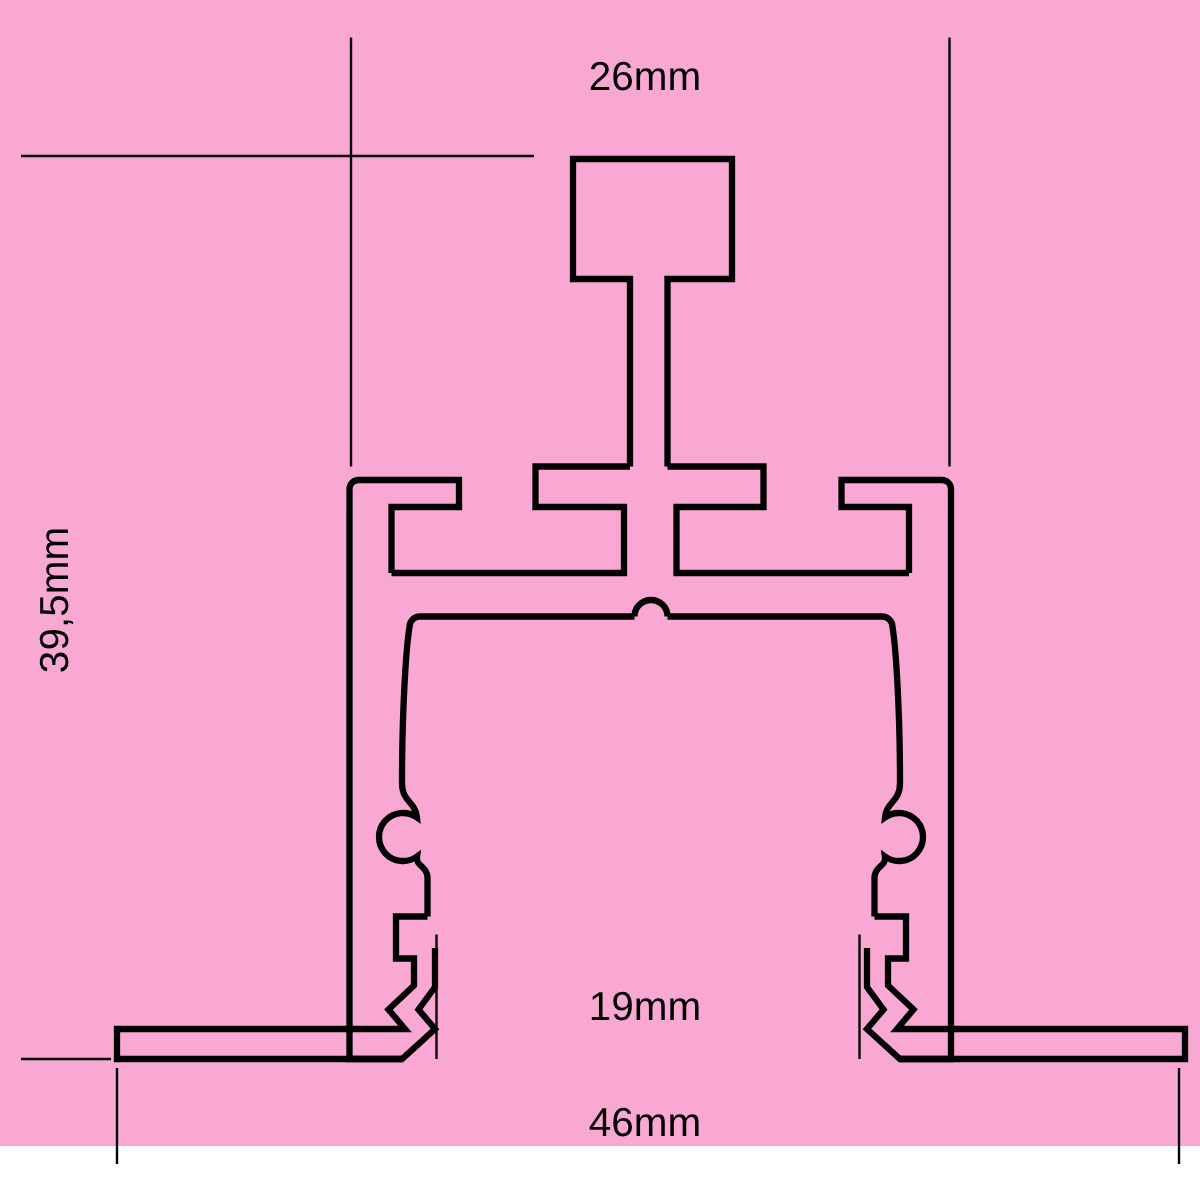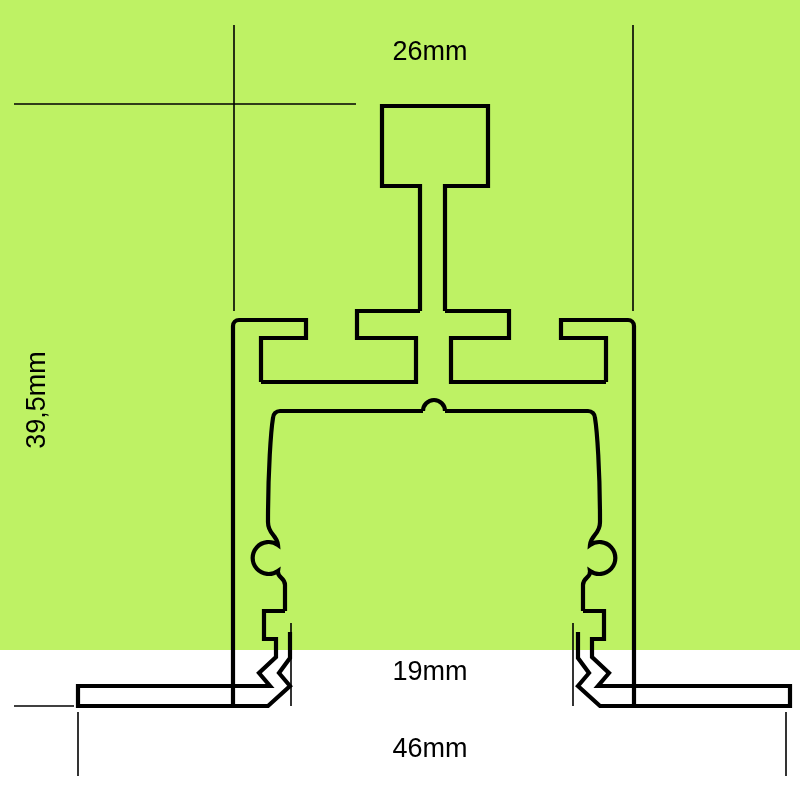--- a/index.html
+++ b/index.html
@@ -10,22 +10,22 @@
   }
   body {
     width: 800px;
     height: 800px;
     overflow: hidden;
     font-family: "Liberation Sans", sans-serif;
   }
   #drawing-root {
     position: relative;
     width: 800px;
-    height: 650px;
-    background: #bef264;
+    height: 764px;
+    background: #f9a8d4;
   }
   svg.cad {
     display: block;
     width: 800px;
     height: 800px;
   }
   .profile-outline {
     fill: none;
     stroke: #000000;
     stroke-width: 4.2;

